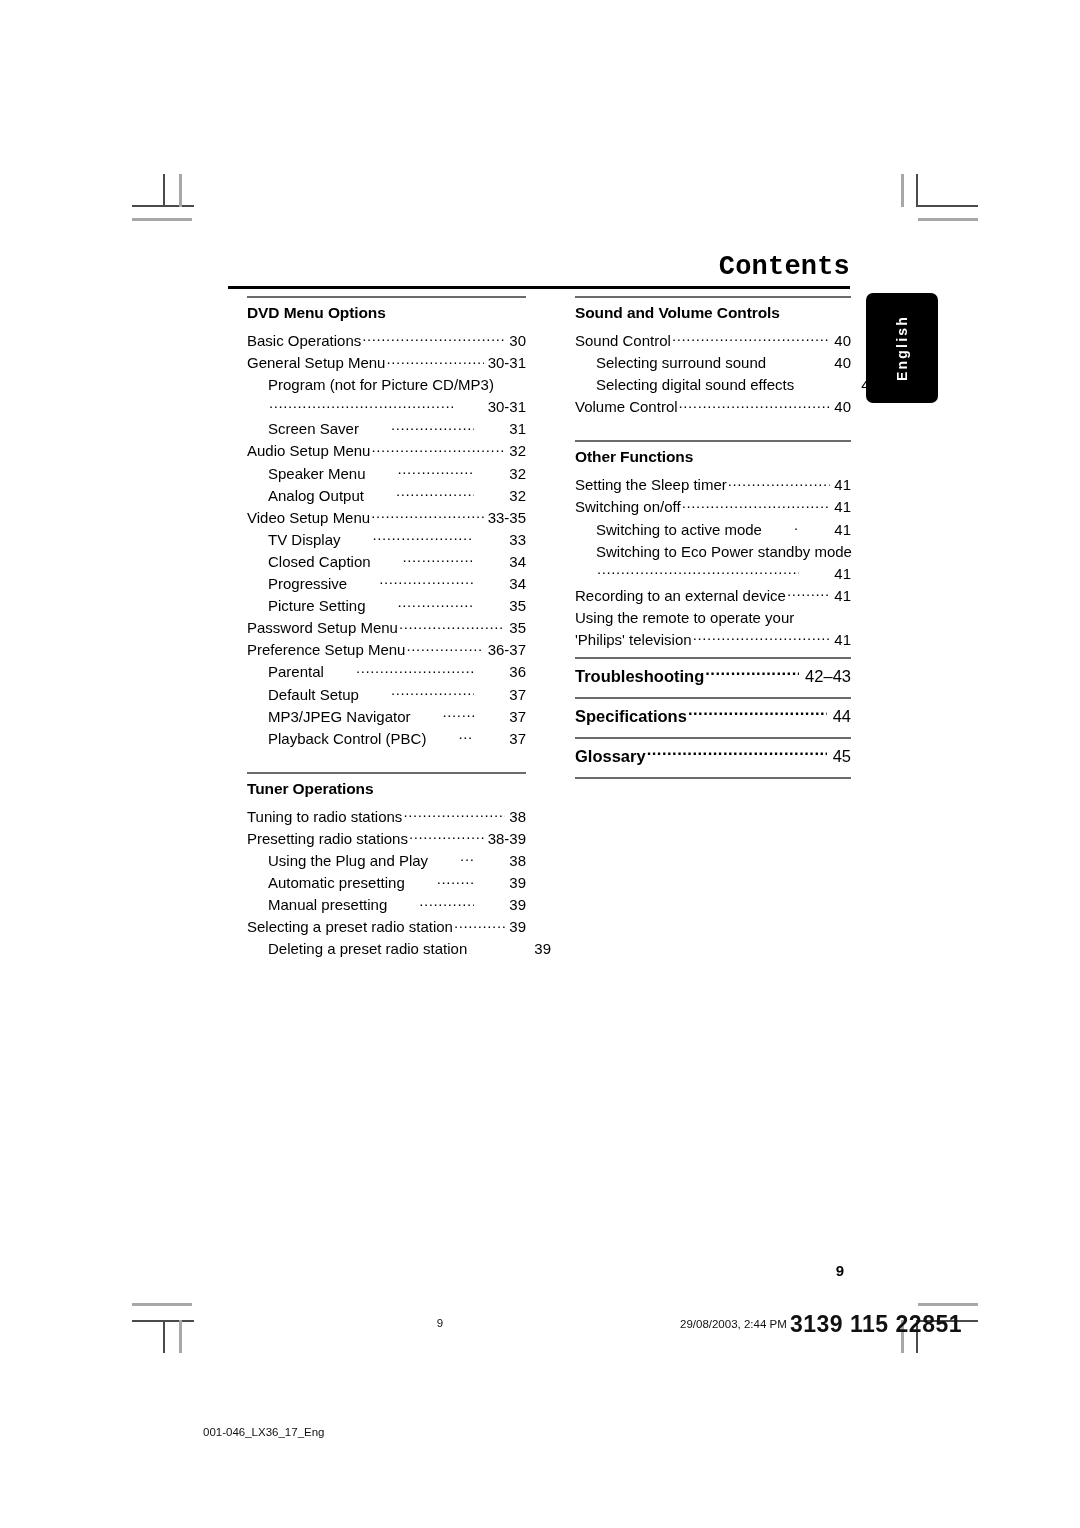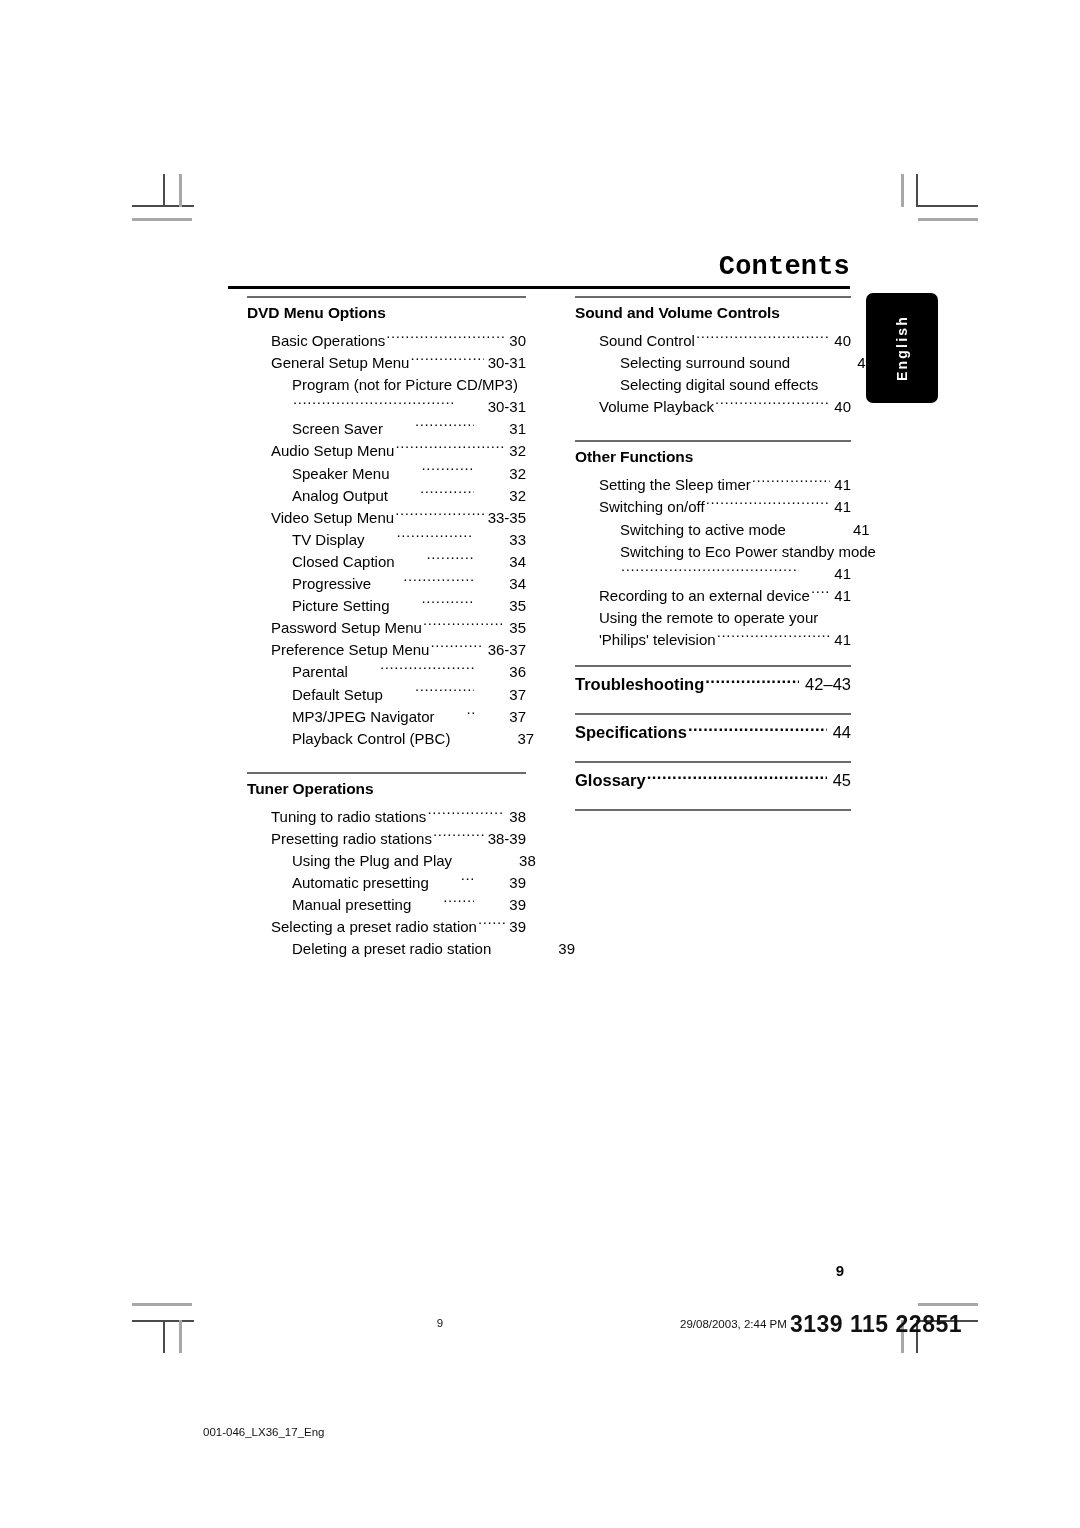--- a/index.html
+++ b/index.html
@@ -106,25 +106,24 @@
     font-weight: bold;
     letter-spacing: -0.1px;
     margin-bottom: 8px;
     white-space: nowrap;
   }
 
   
   .toc-list { }
   .toc-entry {
     display: flex;
-    align-items: flex-start;
+    align-items: center;
     font-size: 15px;
     line-height: 22.1px;
     white-space: nowrap;
-    margin-left: 24px;
   }
   .toc-entry.lvl1 { padding-left: 0px; }
   .toc-entry.lvl2 { padding-left: 21px; gap: 31px; }
 
   .toc-label { flex: 0 0 auto; }
   .toc-dots {
     flex: 1 1 auto;
     overflow: hidden;
     min-width: 0;
     margin: 0 1px;
@@ -140,21 +139,21 @@
     font-size: 15px;
     white-space: nowrap;
   }
   .toc-page {
     flex: 0 0 auto;
     font-weight: normal;
     padding-left: 3px;
   }
 
   
-  .big-section { margin-top: 14px; }
+  .big-section { margin-top: 6px; }
   .big-section .section-rule { margin-bottom: 5px; }
   .big-entry {
     display: flex;
     align-items: baseline;
     font-size: 16.5px;
     font-weight: bold;
     line-height: 24px;
     white-space: nowrap;
     padding-bottom: 3px;
   }
@@ -382,21 +381,21 @@
           <span class="toc-label">Selecting surround sound</span>
           <span class="toc-dots"></span>
           <span class="toc-page">40</span>
         </div>
         <div class="toc-entry lvl2">
           <span class="toc-label">Selecting digital sound effects</span>
           <span class="toc-dots"></span>
           <span class="toc-page">40</span>
         </div>
         <div class="toc-entry lvl1">
-          <span class="toc-label">Volume Playback</span>
+          <span class="toc-label">Volume Control</span>
           <span class="toc-dots"></span>
           <span class="toc-page">40</span>
         </div>
       </div>
     </div>
     <div class="section gap-top-lg">
       <div class="section-rule"></div>
       <div class="section-heading">Other Functions</div>
       <div class="toc-list">
         <div class="toc-entry lvl1">

